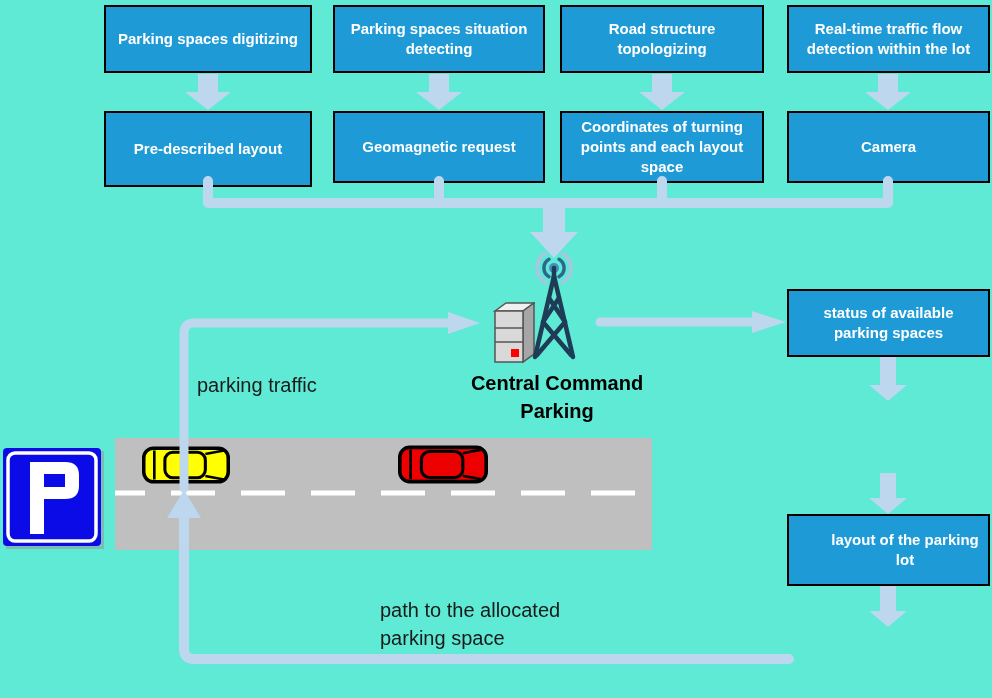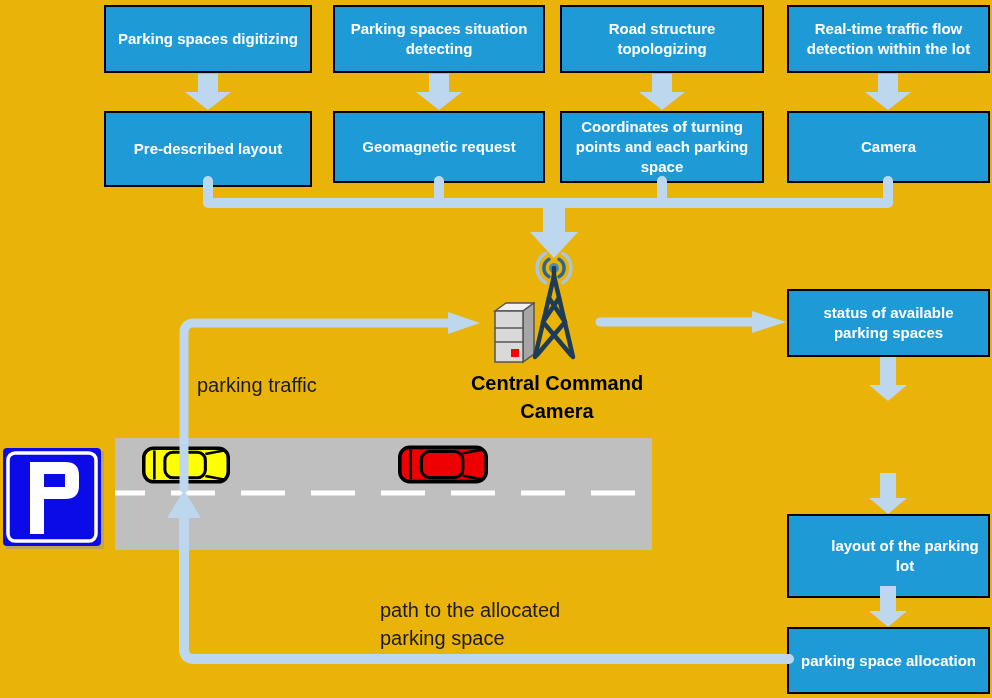--- a/index.html
+++ b/index.html
@@ -1,17 +1,17 @@
 <!DOCTYPE html>
 <html><head>
 <meta charset="utf-8">
 <style>
   html,body{margin:0;padding:0;background:#ffffff;}
   #canvas{
-    position:relative;width:992px;height:698px;background:#eab308;overflow:hidden;
+    position:relative;width:992px;height:698px;background:#5eead4;overflow:hidden;
     font-family:"Liberation Sans", sans-serif;
   }
   .bbox{
     position:absolute;background:#1E9BD7;border:2px solid #000000;
     box-sizing:border-box;display:flex;align-items:center;justify-content:center;
     text-align:center;color:#ffffff;font-weight:bold;font-size:15px;line-height:20px;
     padding:2px 7px;
   }
   .layer{position:absolute;left:0;top:0;}
   .lbl{position:absolute;color:#1a1a1a;font-size:20px;line-height:28px;}
@@ -68,34 +68,31 @@
     <span>Real-time traffic flow detection within the lot</span>
   </div>
 
   <div class="bbox" style="left:104px;top:111px;width:208px;height:76px;">
     <span>Pre-described layout</span>
   </div>
   <div class="bbox" style="left:333px;top:111px;width:212px;height:72px;">
     <span>Geomagnetic request</span>
   </div>
   <div class="bbox" style="left:560px;top:111px;width:204px;height:72px;">
-    <span>Coordinates of turning points and each parking space</span>
+    <span>Coordinates of turning points and each layout space</span>
   </div>
   <div class="bbox" style="left:787px;top:289px;width:203px;height:68px;">
     <span>status of available parking spaces</span>
   </div>
 
   <div class="bbox" style="left:787px;top:111px;width:203px;height:72px;">
     <span>Camera</span>
   </div>
-  <div class="bbox" style="left:787px;top:514px;width:203px;height:84px;padding-left:40px;">
+  <div class="bbox" style="left:787px;top:514px;width:203px;height:72px;padding-left:40px;">
     <span>layout of the parking lot</span>
-  </div>
-  <div class="bbox" style="left:787px;top:627px;width:203px;height:67px;">
-    <span>parking space allocation</span>
   </div>
 
   <svg class="layer" style="left:493px;top:302px;" width="42" height="62" viewBox="0 0 42 62">
     <polygon points="2,9 13,1 41,1 30,9" fill="#F0F0F0" stroke="#555555" stroke-width="1.5"></polygon>
     <polygon points="30,9 41,1 41,52 30,60" fill="#A6A6A6" stroke="#555555" stroke-width="1.5"></polygon>
     <rect x="2" y="9" width="28" height="51" fill="#D9D9D9" stroke="#555555" stroke-width="1.5"></rect>
     <line x1="2" y1="26" x2="30" y2="26" stroke="#555555" stroke-width="1.5"></line>
     <line x1="2" y1="40" x2="30" y2="40" stroke="#555555" stroke-width="1.5"></line>
     <rect x="18" y="47" width="8" height="8" fill="#FF0000"></rect>
   </svg>
@@ -108,21 +105,21 @@
     <circle cx="32" cy="16" r="5" fill="#4C8AB8"></circle>
     <g stroke="#1E3C55" stroke-width="4.5" stroke-linecap="round" fill="none">
       <path d="M32,16 L32,26"></path>
       <path d="M32,24 L13,105"></path>
       <path d="M32,24 L51,105"></path>
       <path d="M27,46 L43,70 M37,46 L21,70"></path>
       <path d="M21,70 L49,103 M43,70 L15,103"></path>
     </g>
   </svg>
 
-  <div class="station-label">Central Command Camera</div>
+  <div class="station-label">Central Command Parking</div>
 
   <svg class="layer" width="992" height="698" viewBox="0 0 992 698">
     <g fill="#BDD7EE" stroke="none">
 
       <polygon points="198,74 218,74 218,92 231,92 208,110 185,92 198,92"></polygon>
       <polygon points="429,74 449,74 449,92 462,92 439,110 416,92 429,92"></polygon>
       <polygon points="652,74 672,74 672,92 685,92 662,110 639,92 652,92"></polygon>
       <polygon points="878,74 898,74 898,92 911,92 888,110 865,92 878,92"></polygon>
 
       <polygon points="543,200 565,200 565,232 578,232 554,258 530,232 543,232"></polygon>

